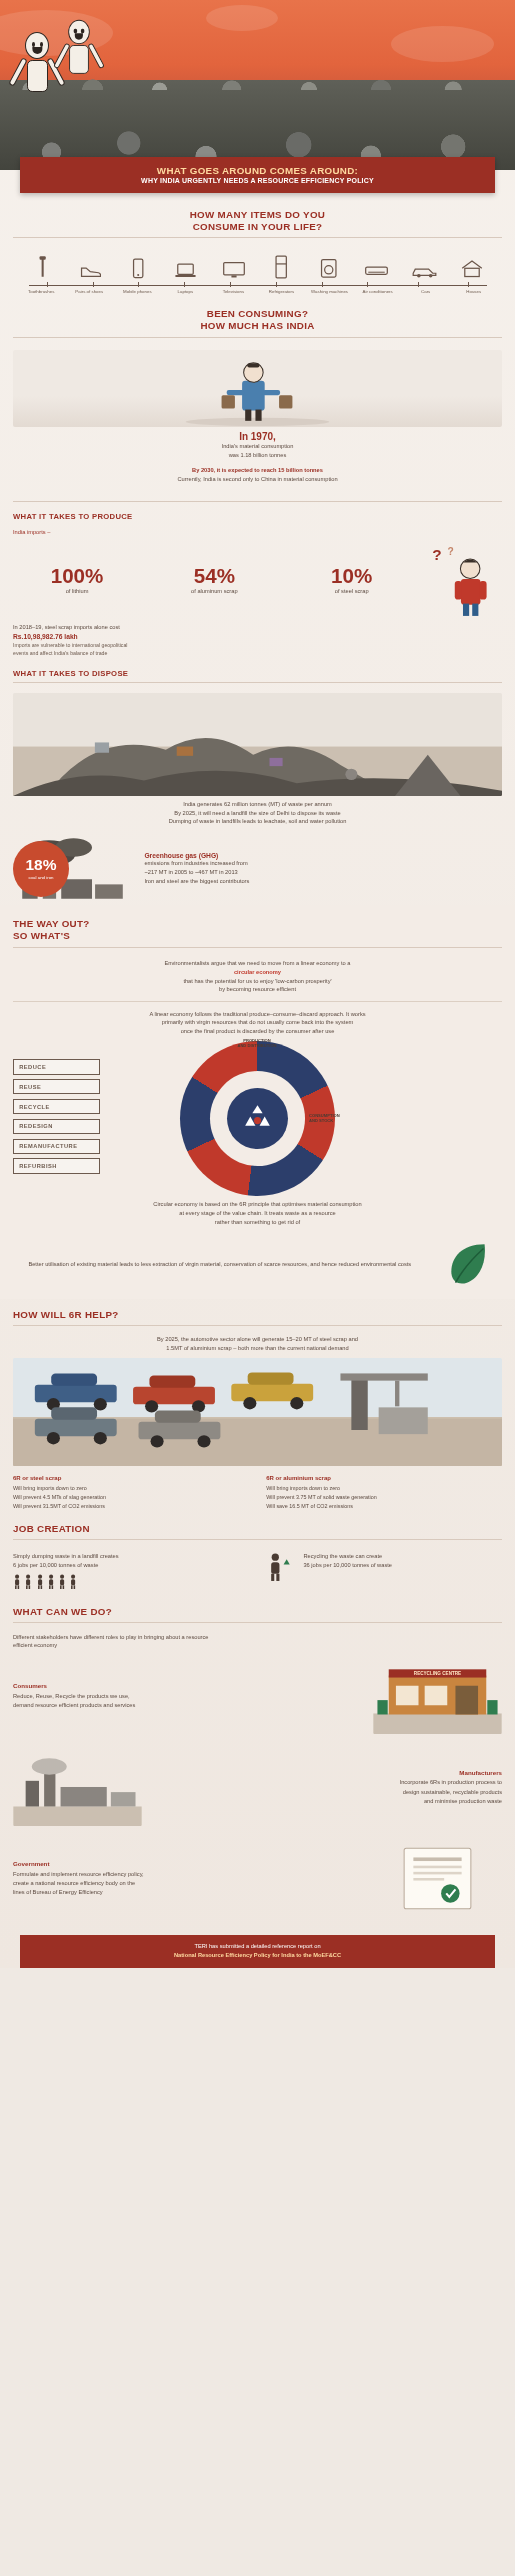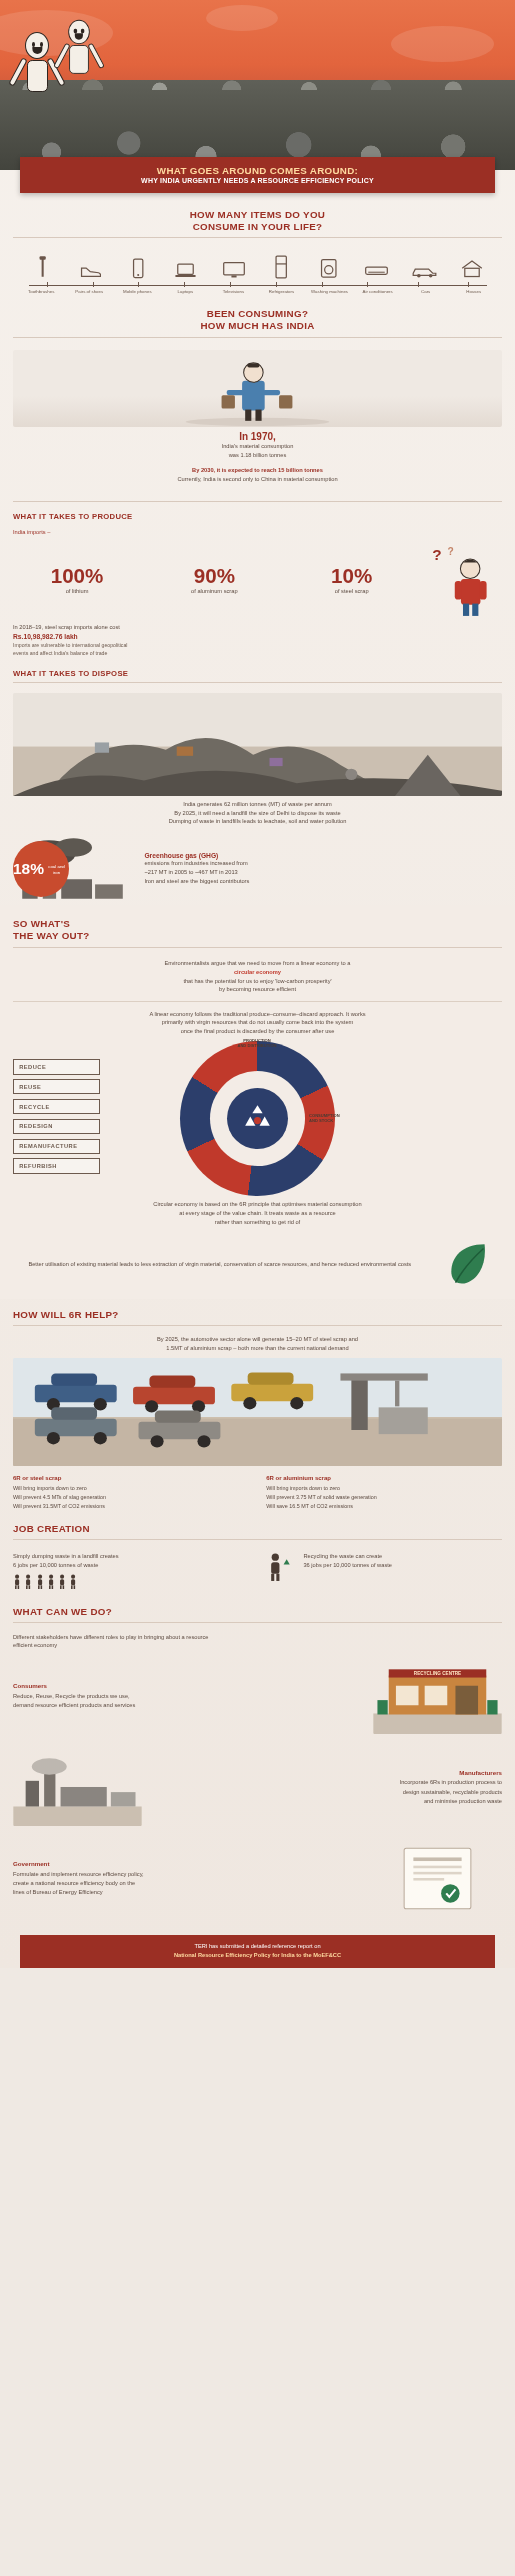--- a/index.html
+++ b/index.html
@@ -149,21 +149,21 @@
   .question-guy { width: 77px; height: 77px; position: relative; }
 
   
   .dump {
     height: 103px; margin: 5.2px 0 3.1px; border-radius: 1.5px; position: relative;
     overflow: hidden;
     background: linear-gradient(#e9e3dc 0 52%, #cfc3b6 52% 100%);
   }
   .badge-18 {
     width: 56px; height: 56px; border-radius: 50%; background: #c84b2e;
-    color: #fff; display: flex; flex-direction: row; align-items: center;
+    color: #fff; display: flex; flex-direction: column; align-items: center;
     justify-content: center; text-align: center;
   }
   .badge-18 .big { font-size: 15.5px; font-weight: bold; line-height: 1; }
   .badge-18 .sm { font-size: 4.4px; margin-top: 2.1px; line-height: 1.25; }
 
   
   .wayout { background: #f3ece6; }
   .hl { color: #c0392b; }
 
   
@@ -389,21 +389,21 @@
 
     <div class="sec-h" style="font-size:7.7px">What it takes to produce</div>
     <div class="small red" style="padding:3.1px 0 0">India imports –</div>
 
     <div class="pct-row">
       <div class="pct">
         <div class="num">100%</div>
         <div class="lbl">of lithium</div>
       </div>
       <div class="pct">
-        <div class="num">90%</div>
+        <div class="num">54%</div>
         <div class="lbl">of aluminum scrap</div>
       </div>
       <div class="pct">
         <div class="num">10%</div>
         <div class="lbl">of steel scrap</div>
       </div>
       <div class="question-guy">
         <svg width="77" height="77" viewBox="0 0 150 150">
           <text x="14" y="36" font-size="30" fill="#9b2f24" font-family="Liberation Sans" font-weight="bold">?</text>
           <text x="44" y="26" font-size="20" fill="#c4856a" font-family="Liberation Sans" font-weight="bold">?</text>
@@ -469,22 +469,22 @@
         <div class="bold red" style="font-size:6.7px">Greenhouse gas (GHG)</div>
         <div class="small" style="white-space:pre-line">emissions from industries increased from
 ~217 MT in 2005 to ~467 MT in 2013
 Iron and steel are the biggest contributors</div>
       </div>
     </div>
   </div>
 
   <div class="sec wayout" style="padding-top:13.4px">
     <div class="sec-h">
+      <div>the way out?</div>
       <div>So what's</div>
-      <div>the way out?</div>
     </div>
     <div class="rule"></div>
 
     <div class="center" style="padding:2.1px 0 7.2px">
       <div class="small">Environmentalists argue that we need to move from a linear economy to a</div>
       <div class="small hl bold">circular economy</div>
       <div class="small" style="white-space:pre-line">that has the potential for us to enjoy 'low-carbon prosperity'
 by becoming resource efficient</div>
     </div>
 

